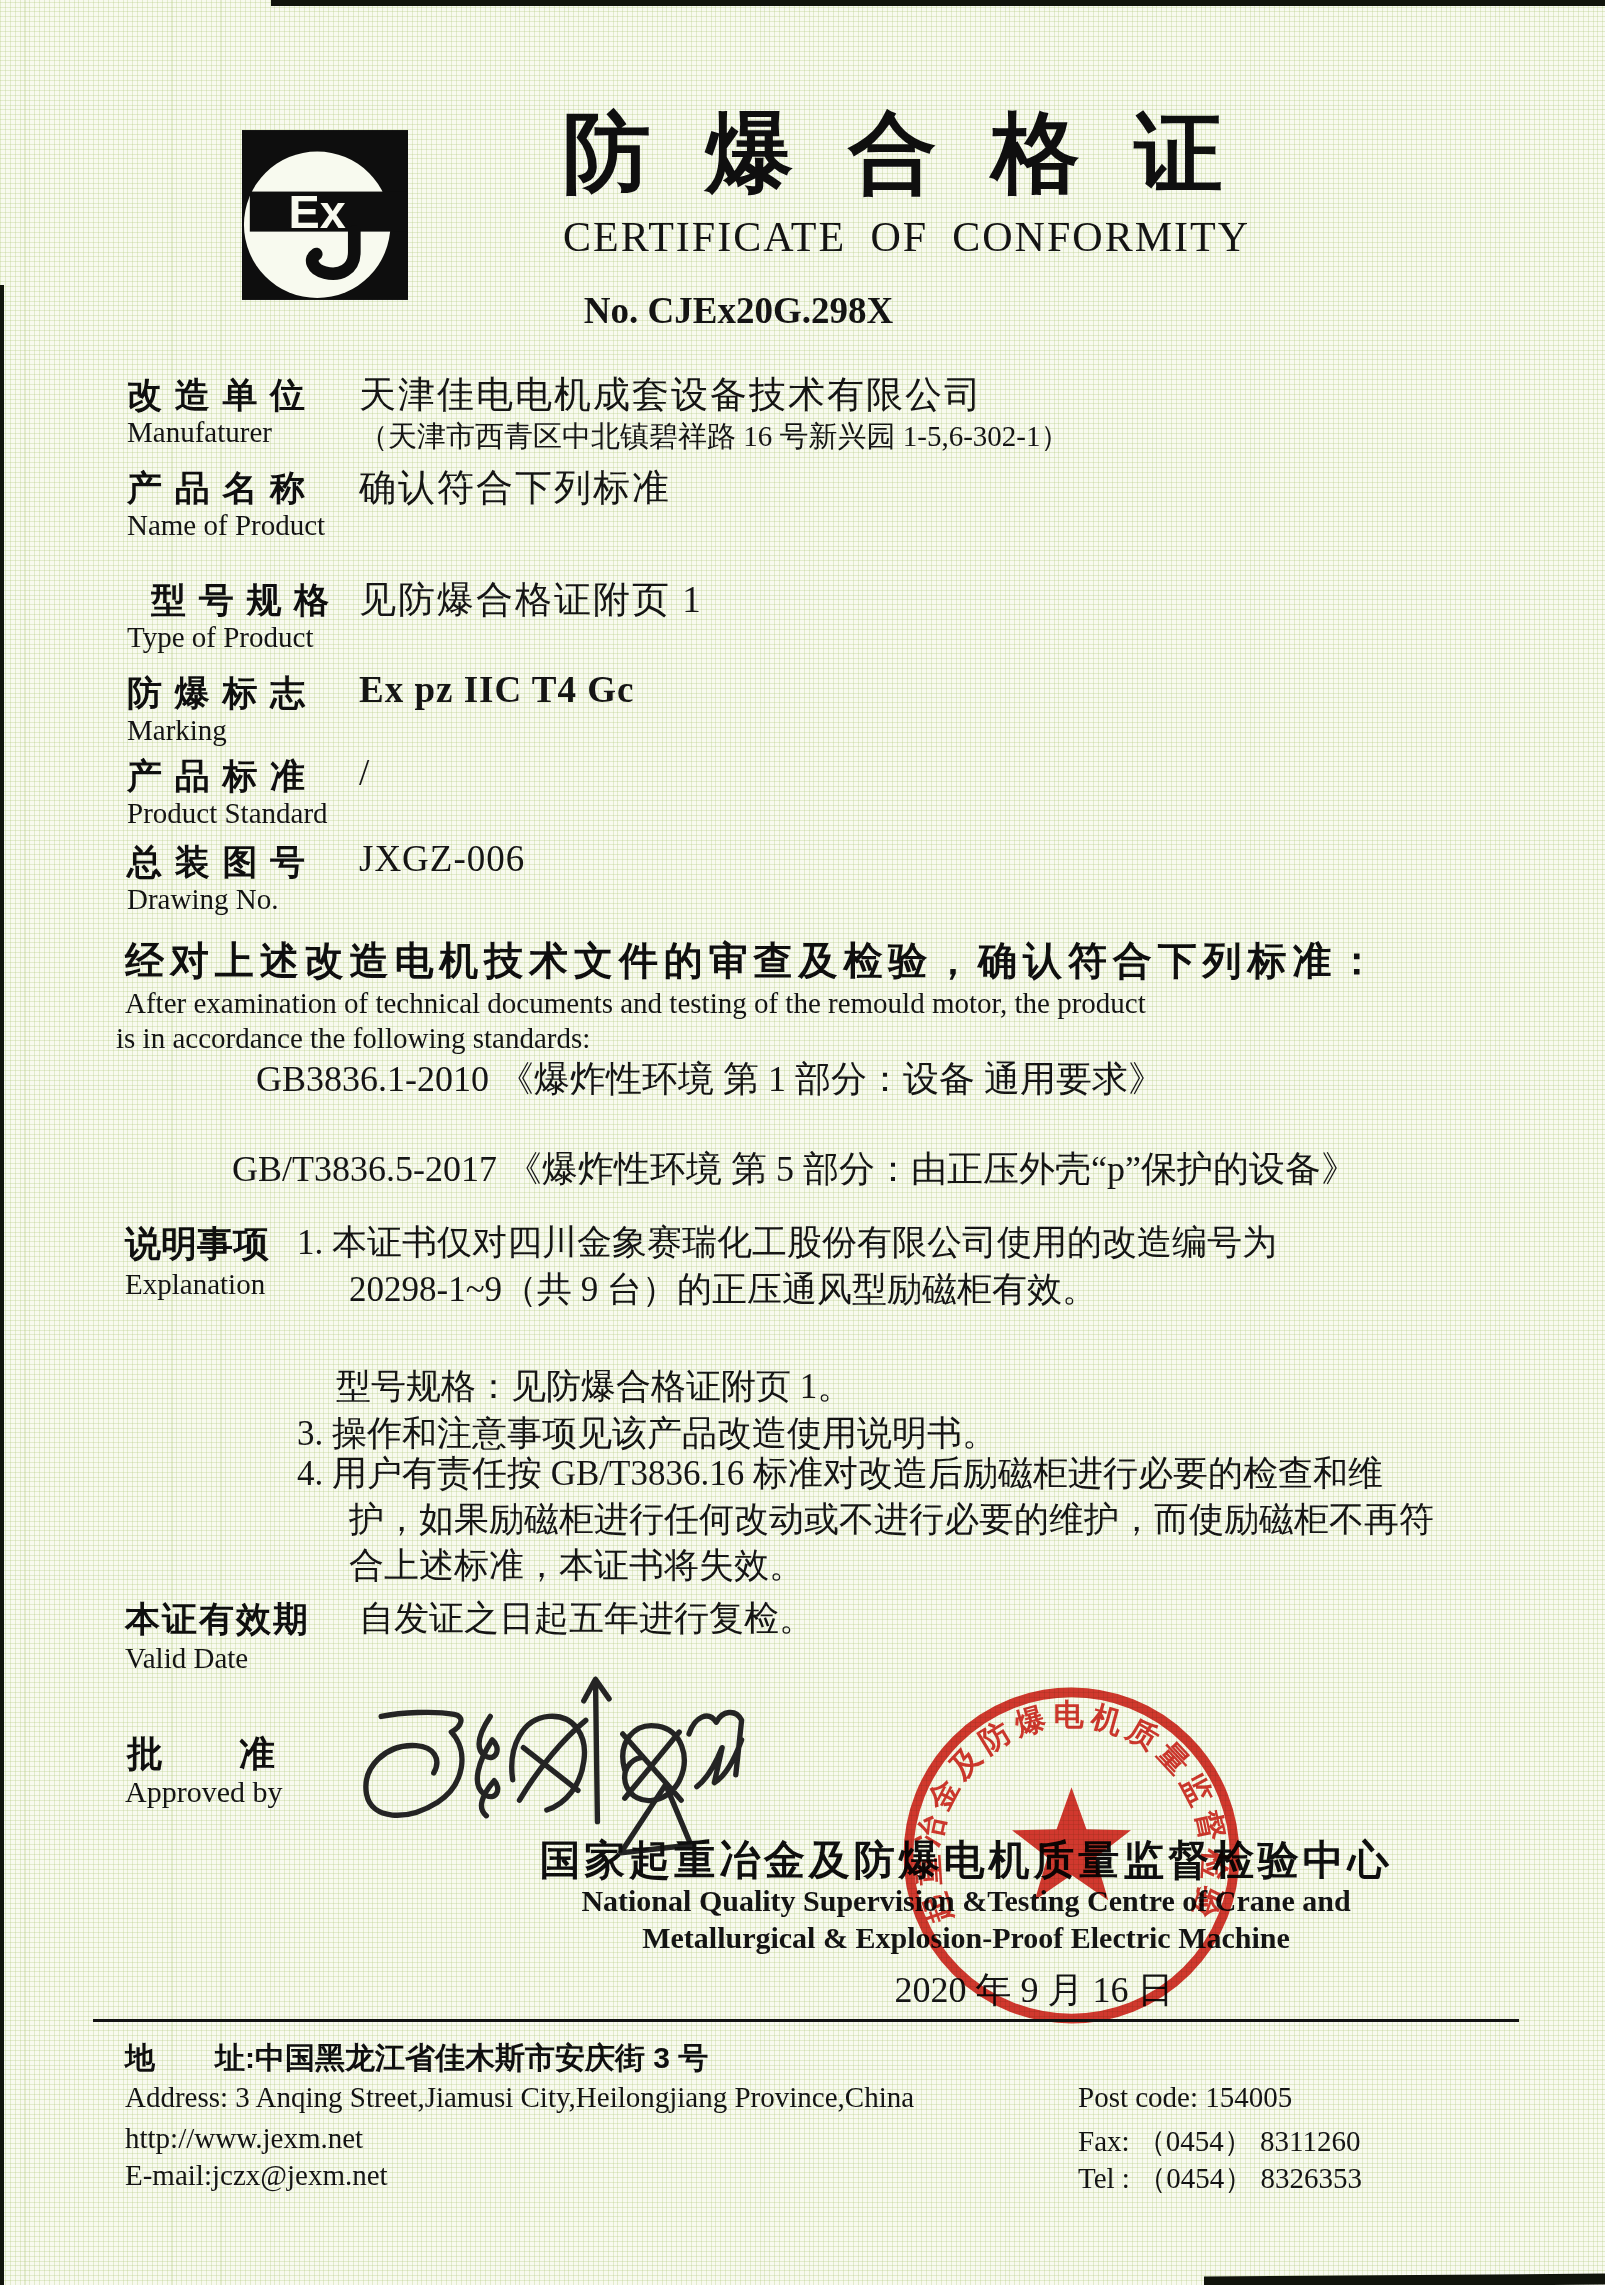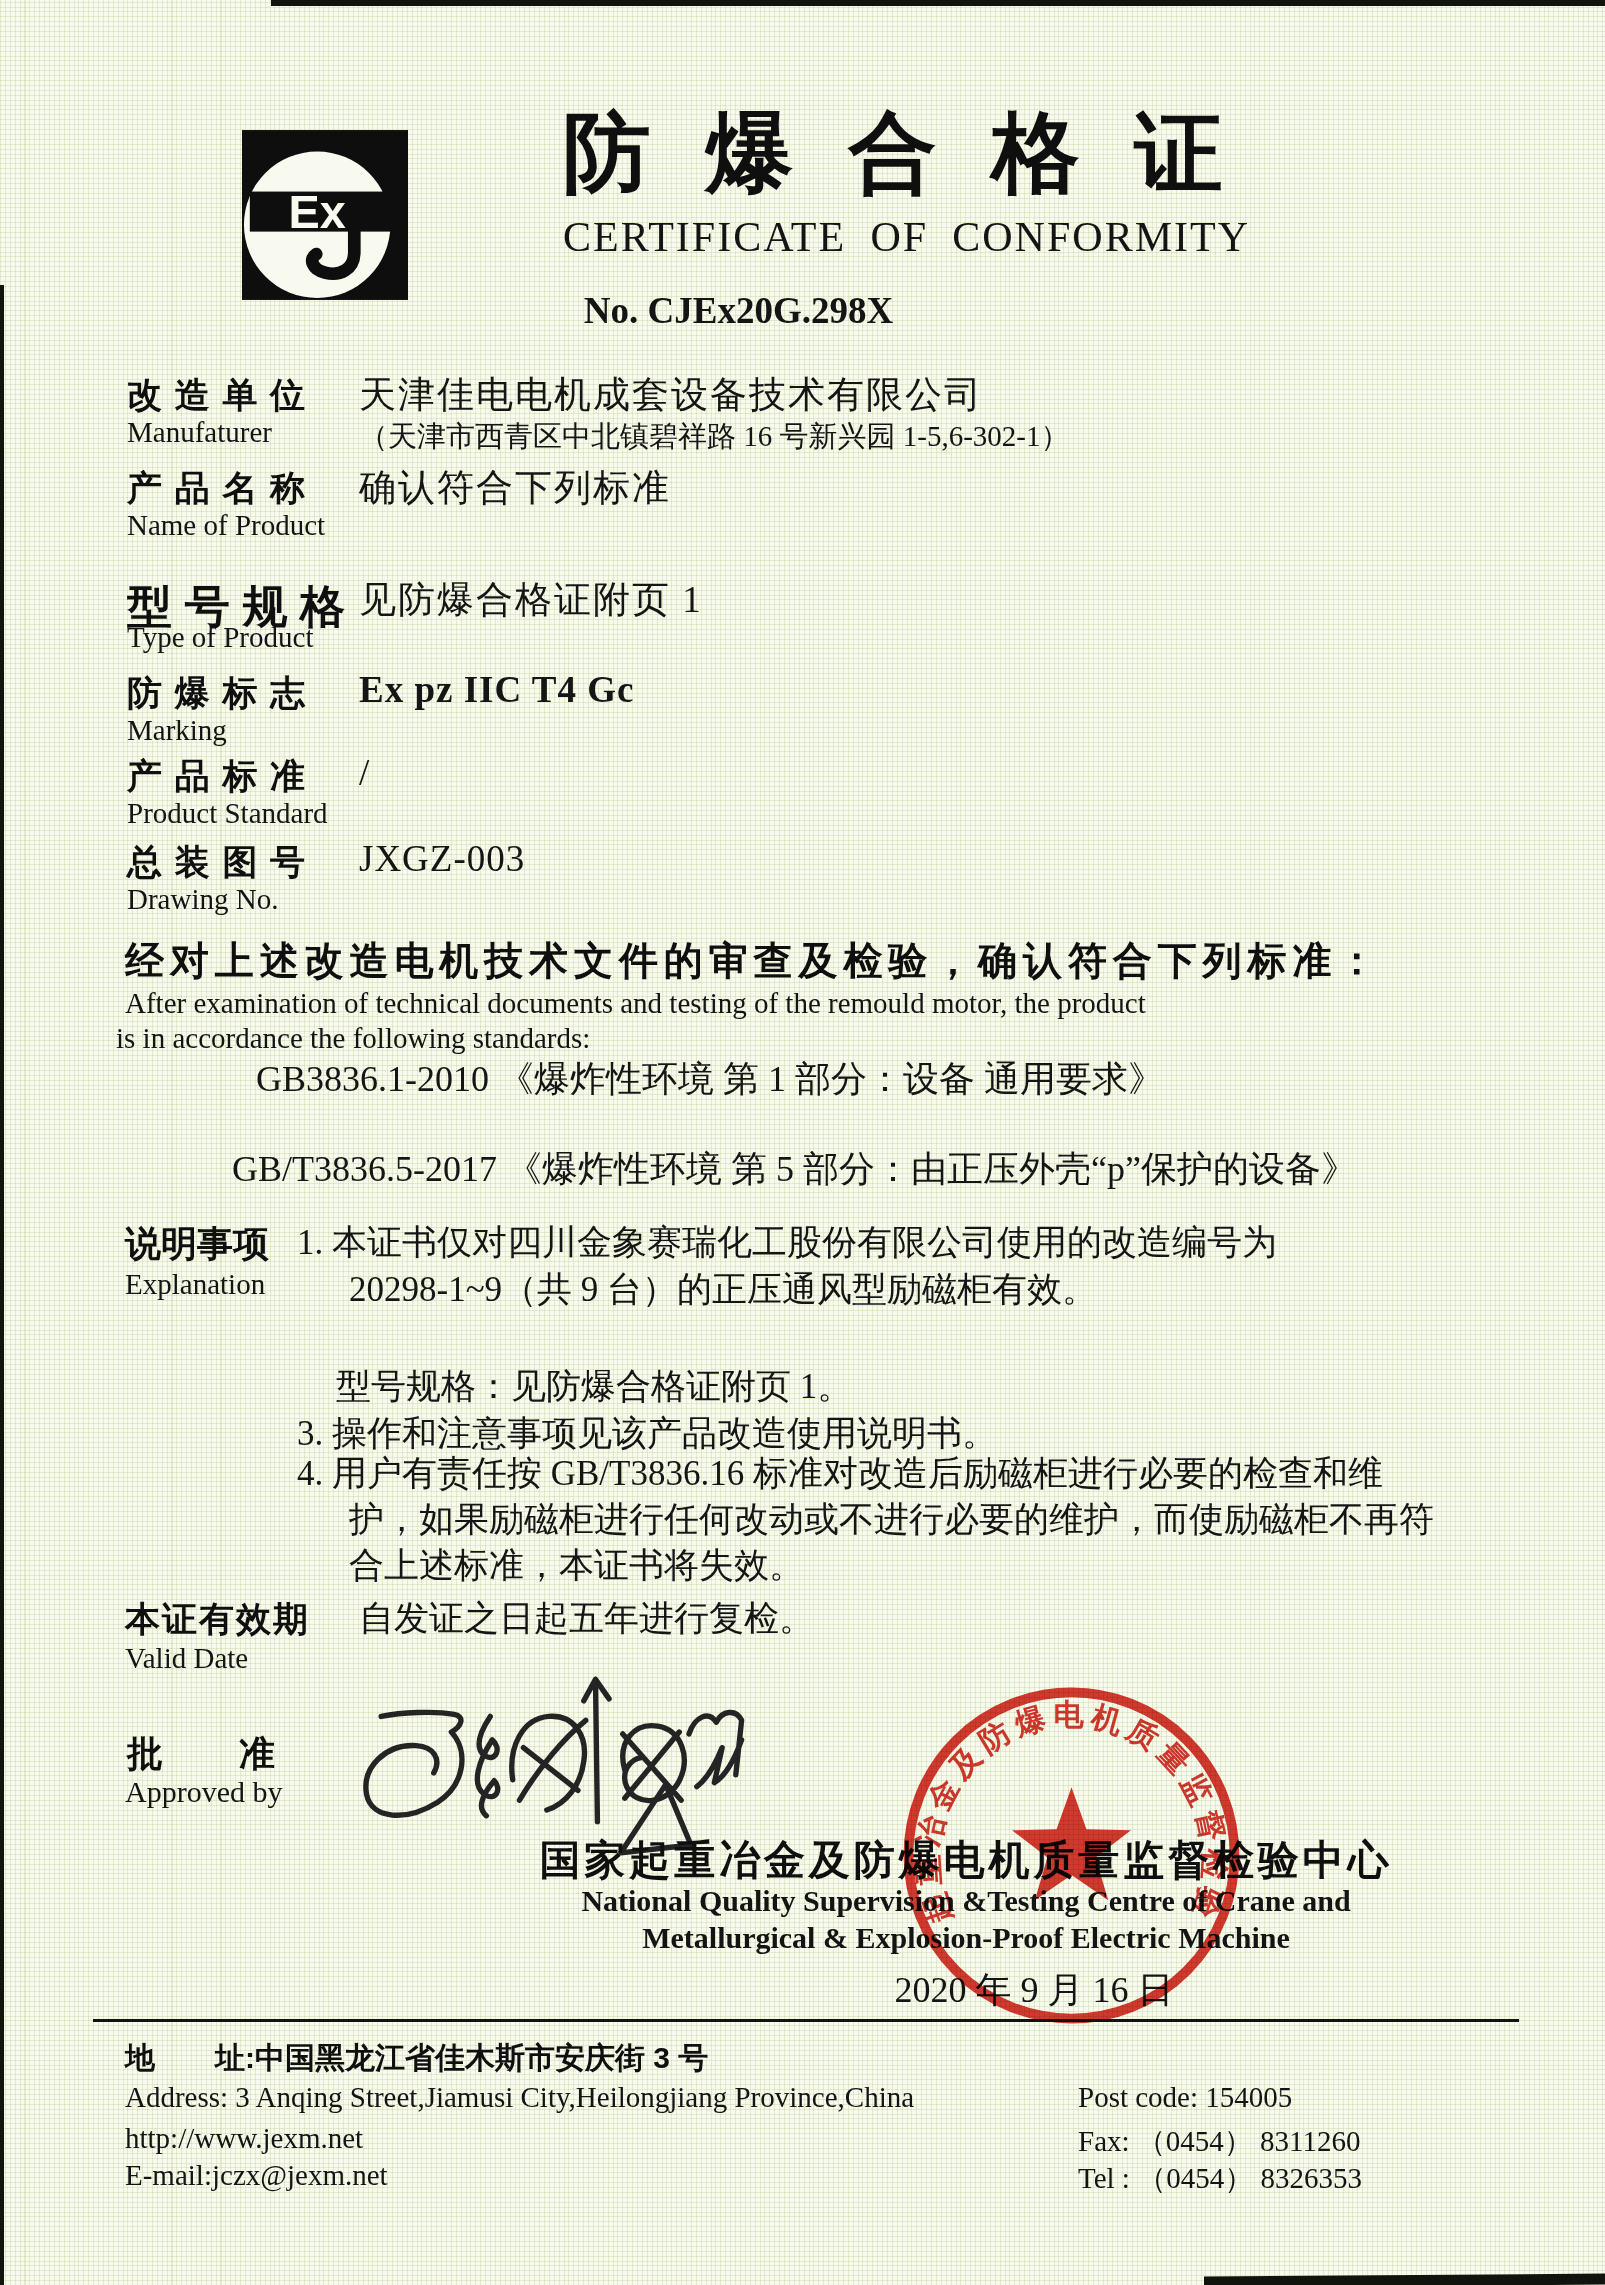--- a/index.html
+++ b/index.html
@@ -40,35 +40,35 @@
 
   <div class="abs cnl" style="left:127px;top:372px;font-size:35px;letter-spacing:12.7px;">改造单位</div>
   <div class="abs enl" style="left:127px;top:416px;font-size:29px;">Manufaturer</div>
   <div class="abs val" style="left:359px;top:370px;font-size:37px;letter-spacing:2px;">天津佳电电机成套设备技术有限公司</div>
   <div class="abs val" style="left:359px;top:417px;font-size:29px;">（天津市西青区中北镇碧祥路 16 号新兴园 1-5,6-302-1）</div>
 
   <div class="abs cnl" style="left:127px;top:465px;font-size:35px;letter-spacing:12.7px;">产品名称</div>
   <div class="abs enl" style="left:127px;top:509px;font-size:29px;">Name of Product</div>
   <div class="abs val" style="left:359px;top:463px;font-size:37px;letter-spacing:2px;">确认符合下列标准</div>
 
-  <div class="abs cnl" style="left:127px;top:577px;font-size:45px;letter-spacing:12.7px;">型号规格</div>
+  <div class="abs cnl" style="left:127px;top:577px;font-size:35px;letter-spacing:12.7px;padding-left:24px;">型号规格</div>
   <div class="abs enl" style="left:127px;top:621px;font-size:29px;">Type of Product</div>
   <div class="abs val" style="left:359px;top:575px;font-size:37px;letter-spacing:2px;">见防爆合格证附页 1</div>
 
   <div class="abs cnl" style="left:127px;top:670px;font-size:35px;letter-spacing:12.7px;">防爆标志</div>
   <div class="abs enl" style="left:127px;top:714px;font-size:29px;">Marking</div>
   <div class="abs val" style="left:359px;top:668px;font-size:37px;font-weight:bold;letter-spacing:1px;">Ex pz IIC T4 Gc</div>
 
   <div class="abs cnl" style="left:127px;top:753px;font-size:35px;letter-spacing:12.7px;">产品标准</div>
   <div class="abs enl" style="left:127px;top:797px;font-size:29px;">Product Standard</div>
   <div class="abs val" style="left:359px;top:751px;font-size:37px;">/</div>
 
   <div class="abs cnl" style="left:127px;top:839px;font-size:35px;letter-spacing:12.7px;">总装图号</div>
   <div class="abs enl" style="left:127px;top:883px;font-size:29px;">Drawing No.</div>
-  <div class="abs val" style="left:359px;top:837px;font-size:37px;letter-spacing:1px;">JXGZ-003</div>
+  <div class="abs val" style="left:359px;top:837px;font-size:37px;letter-spacing:1px;">JXGZ-006</div>
 
   <div class="abs cnl" style="left:125px;top:934px;font-size:39px;letter-spacing:5.9px;">经对上述改造电机技术文件的审查及检验，确认符合下列标准：</div>
   <div class="abs enl" style="left:125px;top:987px;font-size:29px;">After examination of technical documents and testing of the remould motor, the product</div>
   <div class="abs enl" style="left:116px;top:1022px;font-size:29px;">is in accordance the following standards:</div>
   <div class="abs val" style="left:256px;top:1055px;font-size:36px;">GB3836.1-2010 《爆炸性环境 第 1 部分：设备 通用要求》</div>
   <div class="abs val" style="left:232px;top:1145px;font-size:36px;">GB/T3836.5-2017 《爆炸性环境 第 5 部分：由正压外壳“p”保护的设备》</div>
 
   <div class="abs cnl" style="left:125px;top:1220px;font-size:36px;">说明事项</div>
   <div class="abs enl" style="left:125px;top:1268px;font-size:29px;">Explanation</div>
 

